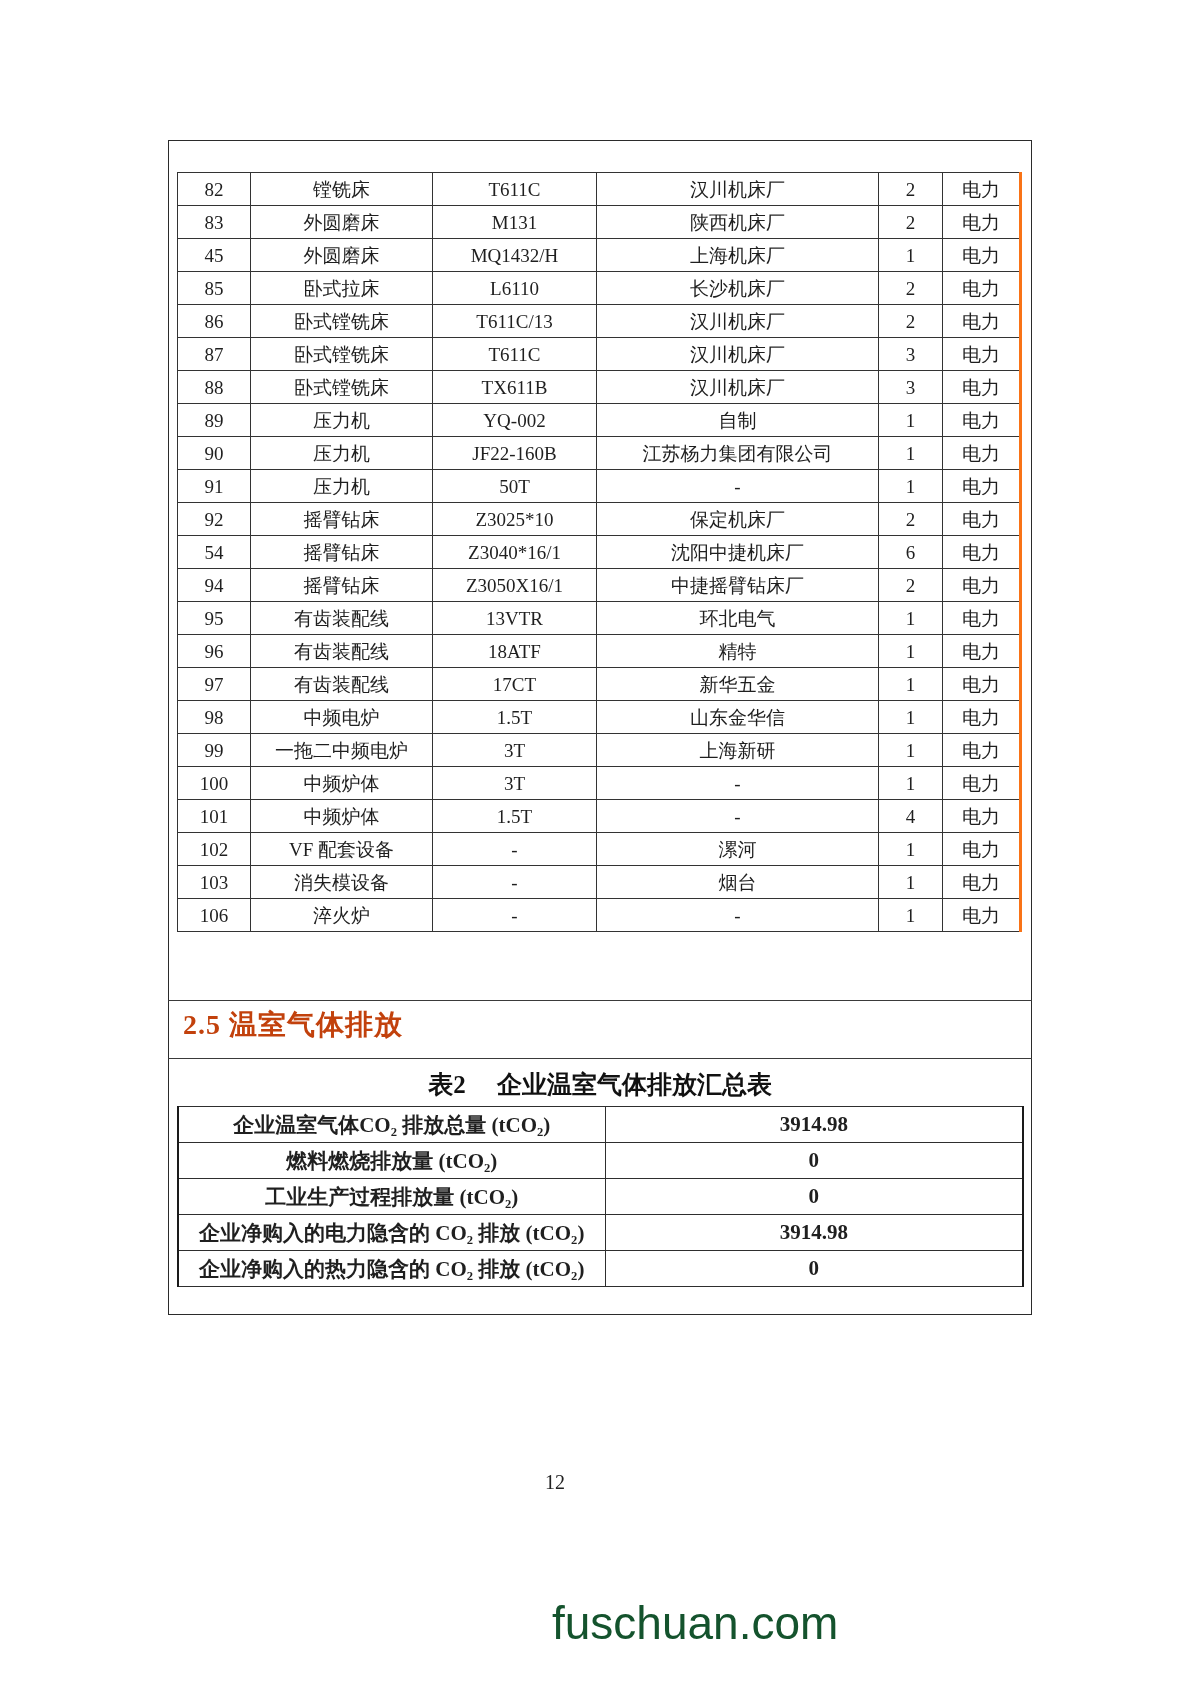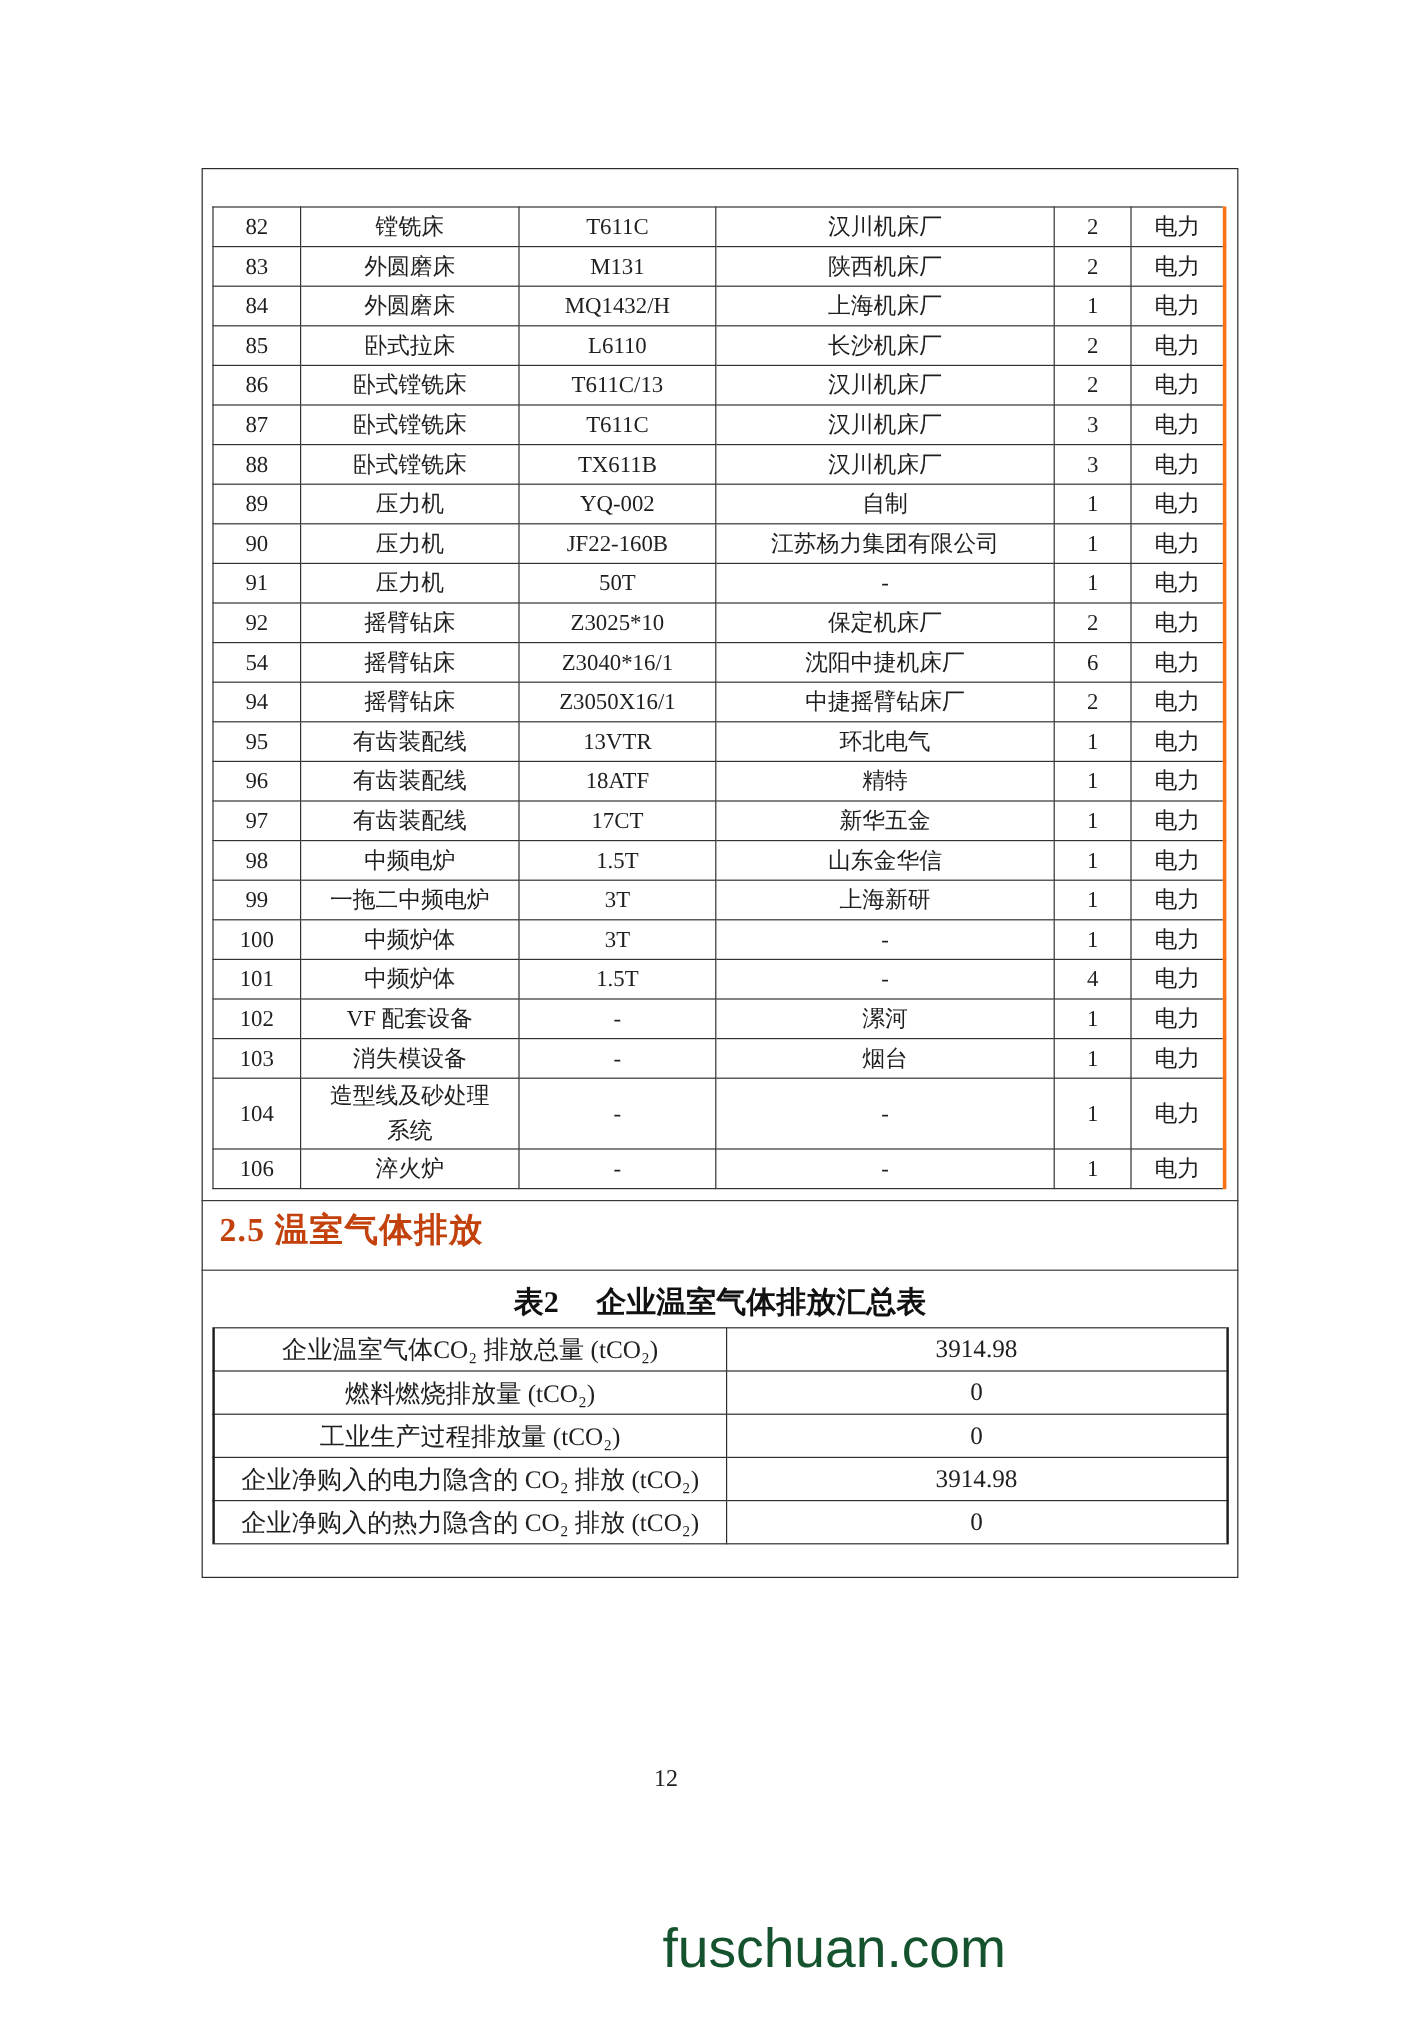--- a/index.html
+++ b/index.html
@@ -81,20 +81,21 @@
     border-collapse:collapse;
     table-layout:fixed;
     font-size:21px;
   }
   .summary-table td{
     border:1.5px solid #2e2e2e;
     text-align:center;
     vertical-align:middle;
     height:35px;
     padding:0 20px;
+    font-weight:bold;
   }
   .summary-table{border-left:2px solid #1a1a1a;border-right:2px solid #1a1a1a;}
   .col-label{width:427px;}
   .col-value{width:418px;}
   .page-number{
     position:absolute;
     left:535px;top:1471px;
     width:40px;
     text-align:center;
     font-size:20px;
@@ -140,21 +141,21 @@
     <tr>
       <td>83</td>
       <td>外圆磨床</td>
       <td>M131</td>
       <td>陕西机床厂</td>
       <td>2</td>
       <td>电力</td>
     </tr>
 
     <tr>
-      <td>84</td>
+      <td>45</td>
       <td>外圆磨床</td>
       <td>MQ1432/H</td>
       <td>上海机床厂</td>
       <td>1</td>
       <td>电力</td>
     </tr>
 
     <tr>
       <td>85</td>
       <td>卧式拉床</td>
@@ -319,29 +320,20 @@
 
     <tr>
       <td>103</td>
       <td>消失模设备</td>
       <td>-</td>
       <td>烟台</td>
       <td>1</td>
       <td>电力</td>
     </tr>
 
-    <tr>
-      <td>104</td>
-      <td>造型线及砂处理
-系统</td>
-      <td>-</td>
-      <td>-</td>
-      <td>1</td>
-      <td>电力</td>
-    </tr>
 
 
     <tr>
       <td>106</td>
       <td>淬火炉</td>
       <td>-</td>
       <td>-</td>
       <td>1</td>
       <td>电力</td>
     </tr>

